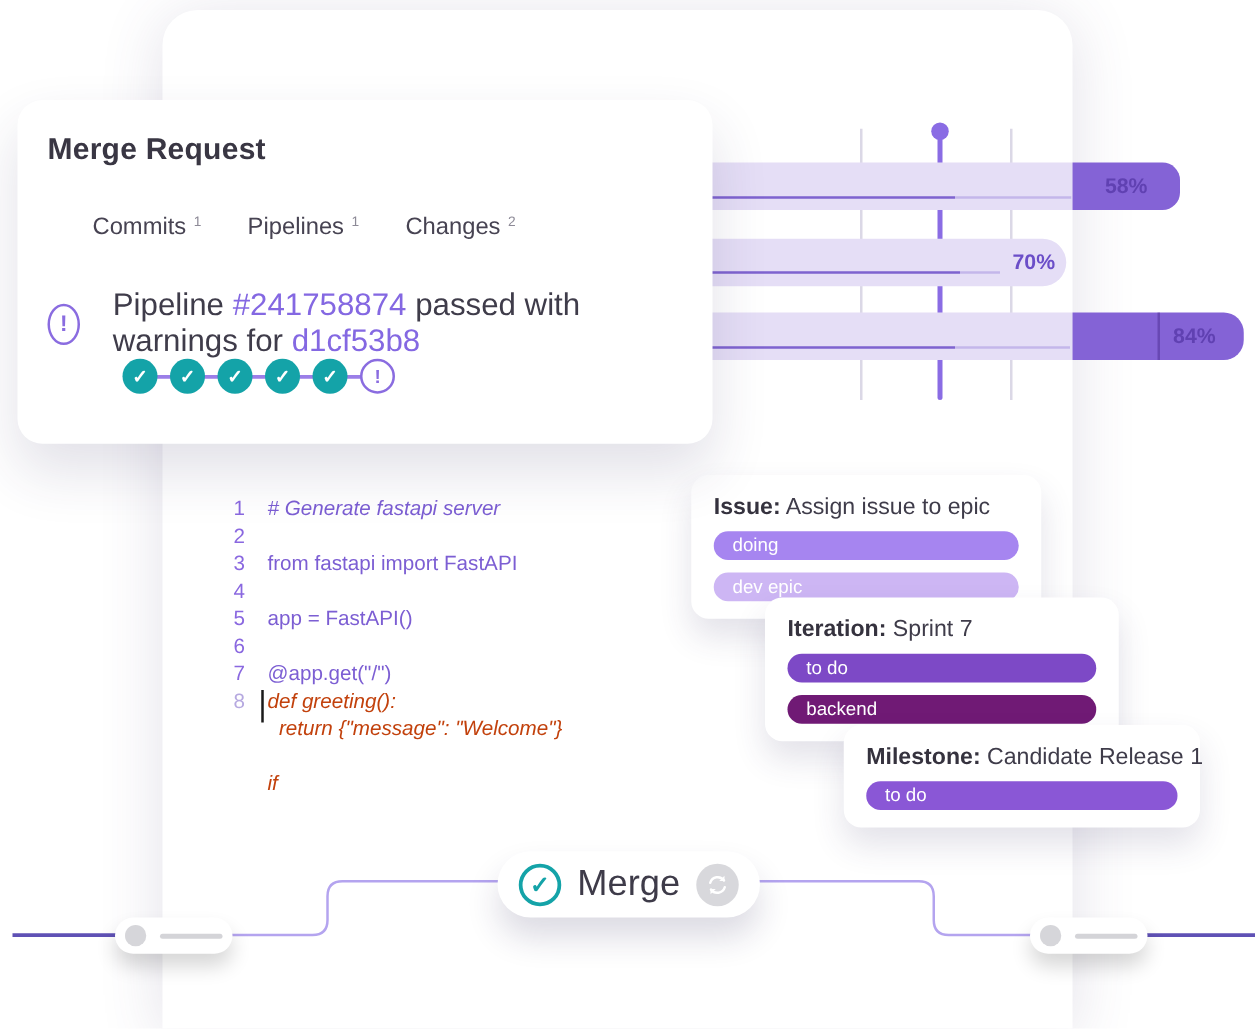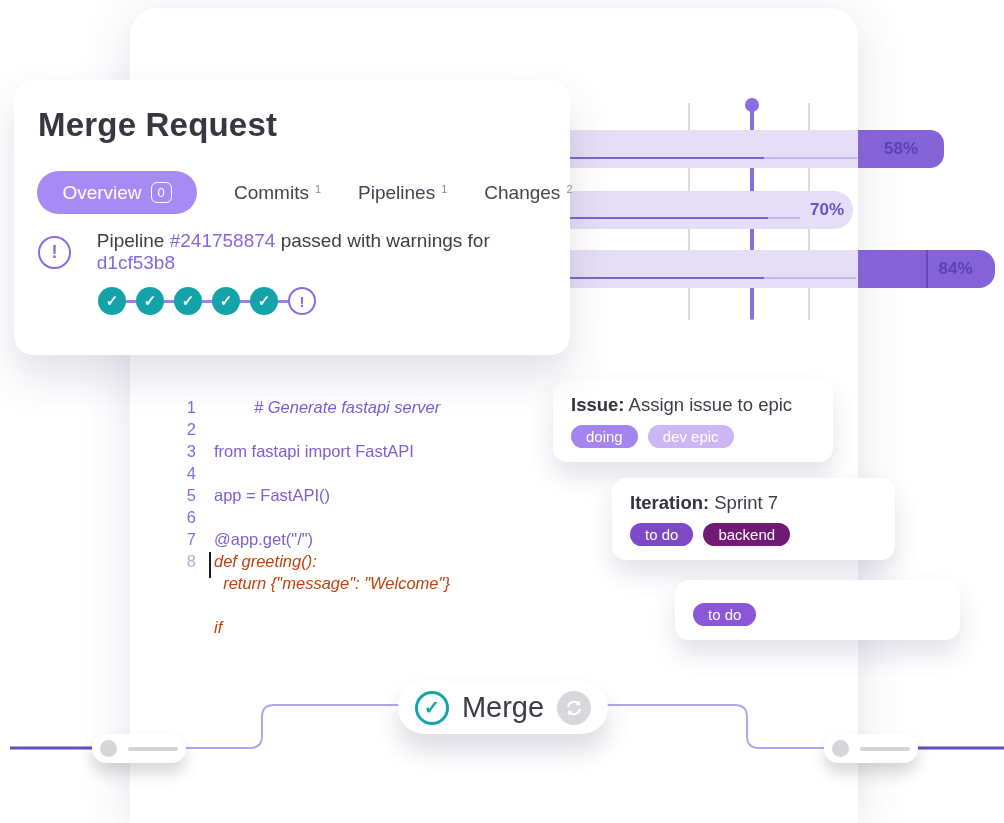--- a/index.html
+++ b/index.html
@@ -18,50 +18,50 @@
   .bar-dark{position:absolute;height:38px;background:#8463d6;}
   .bar-pct{color:rgba(84,54,165,.75);font-size:17px;font-weight:700;display:flex;align-items:center;justify-content:center;height:100%;}
   .bar-line{position:absolute;height:1.5px;background:#7e63cf;}
   .bar-line.faint{background:rgba(126,99,207,.32);}
   .pct-96{position:absolute;color:#6b4ec8;font-size:17px;font-weight:600;}
   .bar3-divider{position:absolute;width:1.5px;height:38px;background:rgba(70,40,140,.45);}
 
   
   .mr-card{position:absolute;left:14px;top:80px;width:556px;height:275px;background:#fff;border-radius:20px;
     box-shadow:0 22px 45px rgba(50,40,90,.14);}
-  .mr-title{position:absolute;left:24px;top:26px;font-size:33px;font-weight:700;color:#393643;letter-spacing:.2px;}
+  .mr-title{position:absolute;left:24px;top:26px;font-size:24px;font-weight:700;color:#393643;letter-spacing:.2px;}
   .mr-tabs{position:absolute;left:23px;top:91px;display:flex;align-items:center;}
   .tab-pill{width:160px;height:43px;border-radius:22px;background:#a78bf5;display:flex;align-items:center;justify-content:center;gap:9px;color:#fff;font-size:19px;}
   .tab-badge{display:inline-flex;align-items:center;justify-content:center;width:21px;height:21px;border:1.6px solid #fff;border-radius:6px;font-size:13px;color:#fff;}
   .tab-item{margin-left:37px;font-size:19px;color:#474352;}
   .tab-sup{font-size:11px;color:#8d8a97;position:relative;top:-6px;margin-left:6px;}
   .mr-status{position:absolute;left:24px;top:150px;display:flex;align-items:center;gap:26px;}
   .warn-ring{width:33px;height:33px;border-radius:50%;border:2.6px solid #8a6ce0;color:#8a6ce0;display:flex;align-items:center;justify-content:center;font-weight:700;font-size:18px;}
-  .status-text{font-size:19px;color:#3f3c4a;}
+  .status-text{font-size:25px;color:#3f3c4a;}
   .status-text .lnk{color:#8468e2;}
   .mr-steps{position:absolute;left:84px;top:207px;display:flex;gap:10px;align-items:center;}
   .steps-line{position:absolute;left:98px;top:220px;width:191px;height:2.6px;background:#9b7ee8;}
   .step{width:28px;height:28px;border-radius:50%;background:#14a3a8;color:#fff;display:flex;align-items:center;justify-content:center;font-size:15px;font-weight:700;position:relative;}
   .step.warn{background:#fff;border:2.6px solid #8a6ce0;color:#8a6ce0;font-size:15px;}
 
   
   .code-block{position:absolute;left:172px;top:396px;font-family:"DejaVu Sans Mono",monospace;font-size:16.5px;line-height:22px;}
   .code-row{display:flex;height:22px;}
   .code-num{width:24px;text-align:right;color:#8a68e0;margin-right:18px;flex:none;}
   .code-row.ghost .code-num{color:#b6a9e0;}
   .code-text{white-space:pre;color:#7c5ed3;}
-  .code-row.comment .code-text{font-style:italic;margin-left:40px;}
+  .code-row.comment .code-text{font-style:italic;}
   .code-row.ghost .code-text{font-style:italic;color:#c2410c;}
   .cursor{position:absolute;left:37px;top:156px;width:2px;height:26px;background:#1a1a1a;}
 
   
   .float-card{position:absolute;background:#fff;border-radius:14px;box-shadow:0 14px 26px rgba(60,50,100,.14);padding:14px 18px;}
   .fc-title{font-size:18.5px;color:#3f3c4a;white-space:nowrap;}
   .fc-title b{font-weight:700;color:#35323e;}
-  .fc-pills{margin-top:9px;display:flex;gap:10px;}
+  .fc-pills{margin-top:9px;display:flex;gap:10px;flex-direction:column;}
   .chip{color:#fff;font-size:15px;padding:3px 15px;border-radius:999px;white-space:nowrap;}
 
   
   .connector{position:absolute;left:0;top:690px;}
   .merge-btn{position:absolute;left:398px;top:681px;width:210px;height:53px;background:#fff;border-radius:27px;
     box-shadow:0 16px 26px rgba(40,30,80,.16);display:flex;align-items:center;justify-content:center;gap:13px;}
   .merge-check{width:34px;height:34px;border-radius:50%;border:3.4px solid #14a3a8;color:#14a3a8;display:flex;align-items:center;justify-content:center;font-size:19px;font-weight:700;}
   .merge-label{font-size:29px;color:#3e3b49;}
   .merge-refresh{width:34px;height:34px;border-radius:50%;background:#d8d8dc;display:flex;align-items:center;justify-content:center;}
   .slider-pill{position:absolute;width:94px;height:29px;background:#fff;border-radius:15px;
@@ -189,33 +189,30 @@
 
   <div class="float-card" style="left:612px;top:478px;width:283px">
     <div class="fc-title"><b>Iteration:</b><span> Sprint 7</span></div>
     <div class="fc-pills">
       <span class="chip" style="background:#7d49c6">to do</span>
       <span class="chip" style="background:#701a75">backend</span>
     </div>
   </div>
 
   <div class="float-card" style="left:675px;top:580px;width:285px">
+    <div class="fc-title"><b>Milestone:</b><span> Candidate Release 1</span></div>
     <div class="fc-pills">
       <span class="chip" style="background:#8a57d6">to do</span>
     </div>
   </div>
 
   <div class="mr-card">
     <div class="mr-title">Merge Request</div>
 
     <div class="mr-tabs">
-      <div class="tab-pill">
-        <span>Overview</span>
-        <span class="tab-badge">0</span>
-      </div>
       <div class="tab-item"><span>Commits</span><span class="tab-sup">1</span></div>
       <div class="tab-item"><span>Pipelines</span><span class="tab-sup">1</span></div>
       <div class="tab-item"><span>Changes</span><span class="tab-sup">2</span></div>
     </div>
 
     <div class="mr-status">
       <div class="warn-ring">!</div>
       <div class="status-text">
         <span>Pipeline </span><span class="lnk">#241758874</span><span> passed with warnings for </span><span class="lnk">d1cf53b8</span>
       </div>

